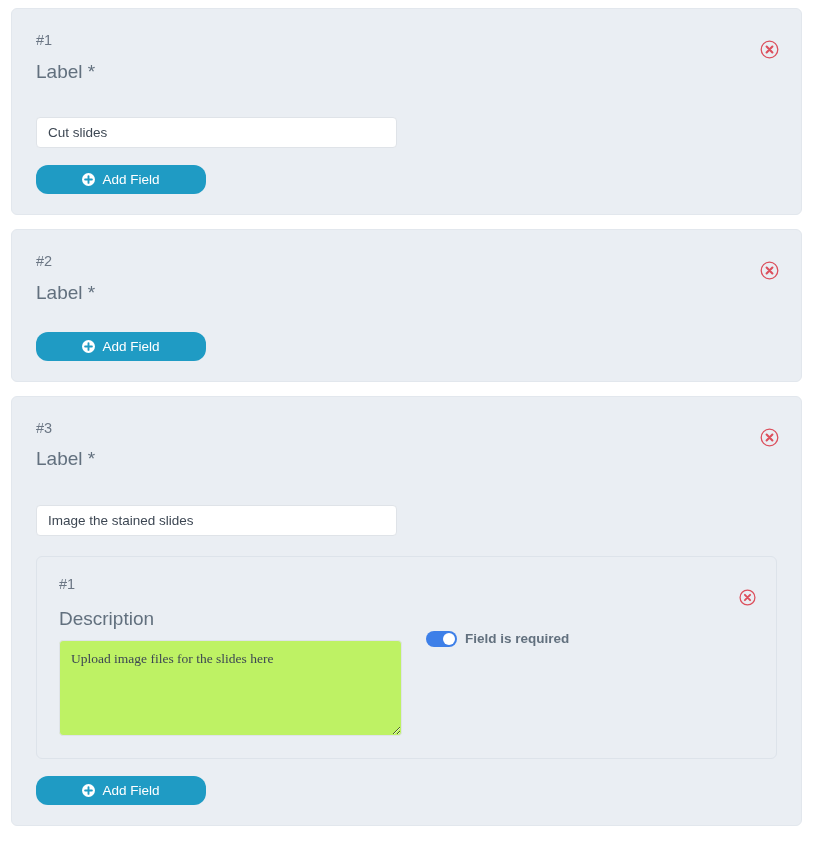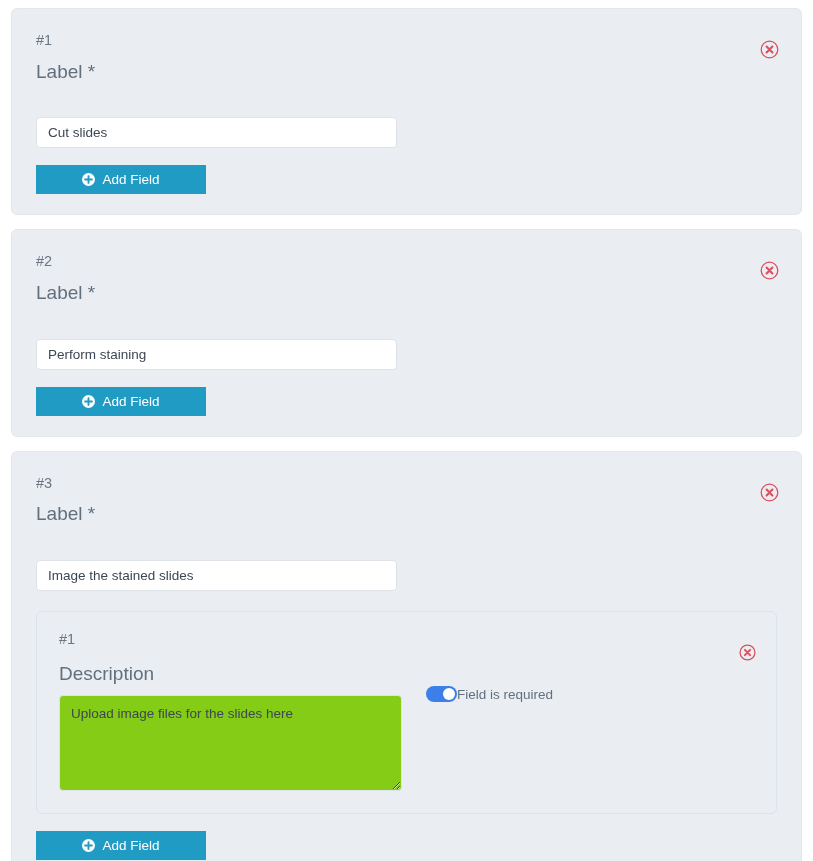--- a/index.html
+++ b/index.html
@@ -77,21 +77,21 @@
   .add-field-btn {
     display: inline-flex;
     align-items: center;
     justify-content: center;
     gap: 7px;
     width: 170px;
     height: 29px;
     margin-top: 17px;
     background: #1f9bc4;
     border: none;
-    border-radius: 0;
+    border-radius: 12px;
     color: #ffffff;
     font-family: "Liberation Sans", sans-serif;
     font-size: 13.5px;
     cursor: pointer;
     padding: 0;
   }
   .plus-icon { display: block; line-height: 0; }
 
   
   .nested-panel {
@@ -147,37 +147,38 @@
     transform: translateY(-50%);
     line-height: 0;
     pointer-events: none;
   }
   .row2 { margin-top: 6px; }
   .textarea {
     display: block;
     width: 100%;
     height: 96px;
     padding: 8px 11px;
-    font-family: Liberation Sans, sans-serif;
-    font-size: 13.5px;
-    color: #3d4753;
-    background: #84cc16;
+    font-family: Liberation Serif, serif;
+    font-size: 13.5px;
+    color: #3d4753;
+    background: #bef264;
     border: 1px solid #dfe3e8;
     border-radius: 4px;
     outline: none;
     resize: vertical;
     line-height: 1.45;
   }
 
   
   .toggle-row {
     display: flex;
-    align-items: flex-end;
-    gap: 0;
+    align-items: flex-start;
+    gap: 8px;
     margin-top: 24px;
+    font-weight: bold;
   }
   .toggle {
     position: relative;
     width: 31px;
     height: 16px;
     border-radius: 9px;
     background: #3d7fe8;
     cursor: pointer;
     flex: none;
   }
@@ -217,21 +218,20 @@
           <path d="M6.5 3.1 V9.9 M3.1 6.5 H9.9" stroke="#1f9bc4" stroke-width="1.9" stroke-linecap="round"></path>
         </svg>
       </span>
       <span>Add Field</span>
     </button>
   </div>
 
   <div class="step-card">
     <div class="step-index">#2</div>
     <div class="field-label">Label *</div>
-    <input class="text-input" type="text" value="Perform staining" style="">
     <span class="remove-icon">
       <svg width="19" height="19" viewBox="0 0 19 19">
         <circle cx="9.5" cy="9.5" r="8.3" fill="none" stroke="#dc4f5c" stroke-width="1.3"></circle>
         <path d="M6.6 6.6 L12.4 12.4 M12.4 6.6 L6.6 12.4" stroke="#dc4f5c" stroke-width="2.1" stroke-linecap="round"></path>
       </svg>
     </span>
     <button class="add-field-btn">
       <span class="plus-icon">
         <svg width="13" height="13" viewBox="0 0 13 13">
           <circle cx="6.5" cy="6.5" r="6.5" fill="#ffffff"></circle>

